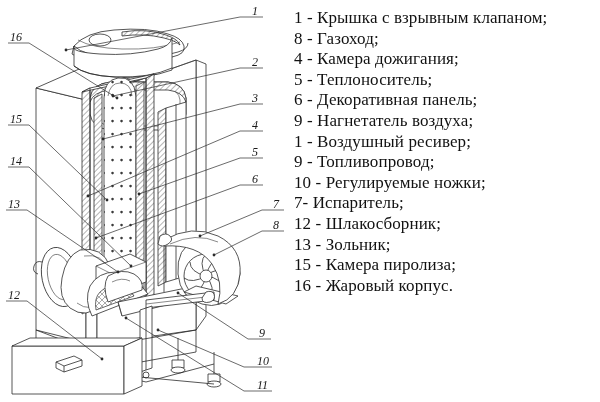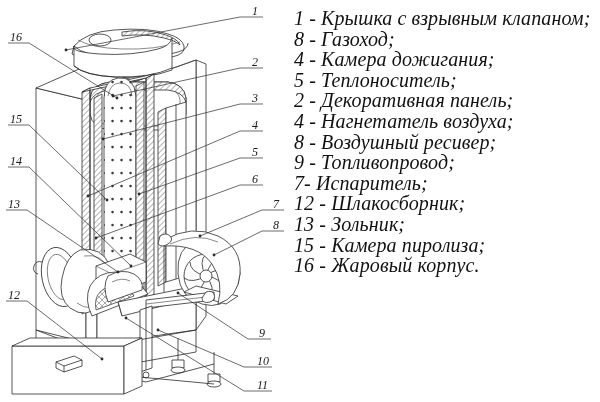--- a/index.html
+++ b/index.html
@@ -22,26 +22,25 @@
     height: 402px;
   }
   .legend {
     position: absolute;
     left: 294px;
     top: 8px;
     width: 300px;
   }
   .legend-item {
     font-family: "Liberation Serif", "DejaVu Serif", serif;
-    font-size: 20px;
+    font-size: 17px;
     line-height: 20.6px;
     color: #111111;
     white-space: nowrap;
     letter-spacing: 0.1px;
-    font-style: italic;
   }
   .callout-num {
     font-family: "Liberation Serif", "DejaVu Serif", serif;
     font-size: 12px;
     fill: #1a1a1a;
     font-style: italic;
   }
   svg.dwg {
     position: absolute;
     left: 0; top: 0;
@@ -342,24 +341,25 @@
           <text x="10" y="41" class="callout-num">16</text>
         </g>
       </g>
   </svg>
 
   <div class="legend">
     <div class="legend-item">1 - Крышка с взрывным клапаном;</div>
     <div class="legend-item">8 - Газоход;</div>
     <div class="legend-item">4 - Камера дожигания;</div>
     <div class="legend-item">5 - Теплоноситель;</div>
-    <div class="legend-item">2 - Декоративная панель;</div>
-    <div class="legend-item">4 - Нагнетатель воздуха;</div>
-    <div class="legend-item">8 - Воздушный ресивер;</div>
+    <div class="legend-item">6 - Декоративная панель;</div>
+    <div class="legend-item">9 - Нагнетатель воздуха;</div>
+    <div class="legend-item">1 - Воздушный ресивер;</div>
     <div class="legend-item">9 - Топливопровод;</div>
+    <div class="legend-item">10 - Регулируемые ножки;</div>
     <div class="legend-item">7- Испаритель;</div>
     <div class="legend-item">12 - Шлакосборник;</div>
     <div class="legend-item">13 - Зольник;</div>
     <div class="legend-item">15 - Камера пиролиза;</div>
     <div class="legend-item">16 - Жаровый корпус.</div>
   </div>
 
 </div>
 
 </body></html>

